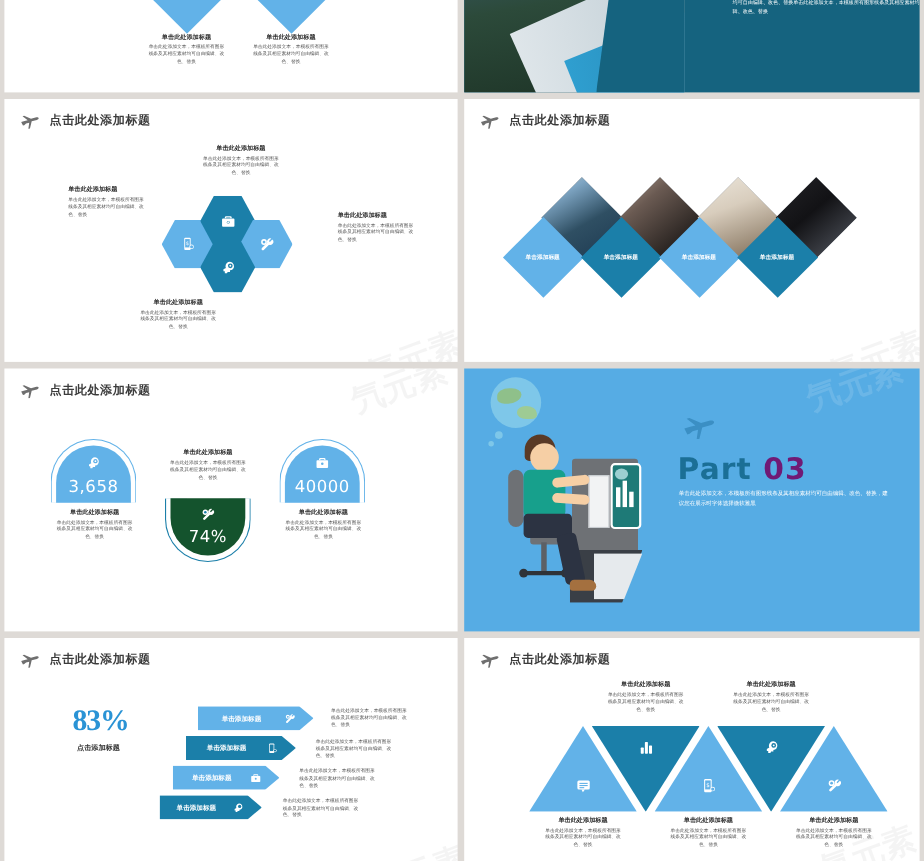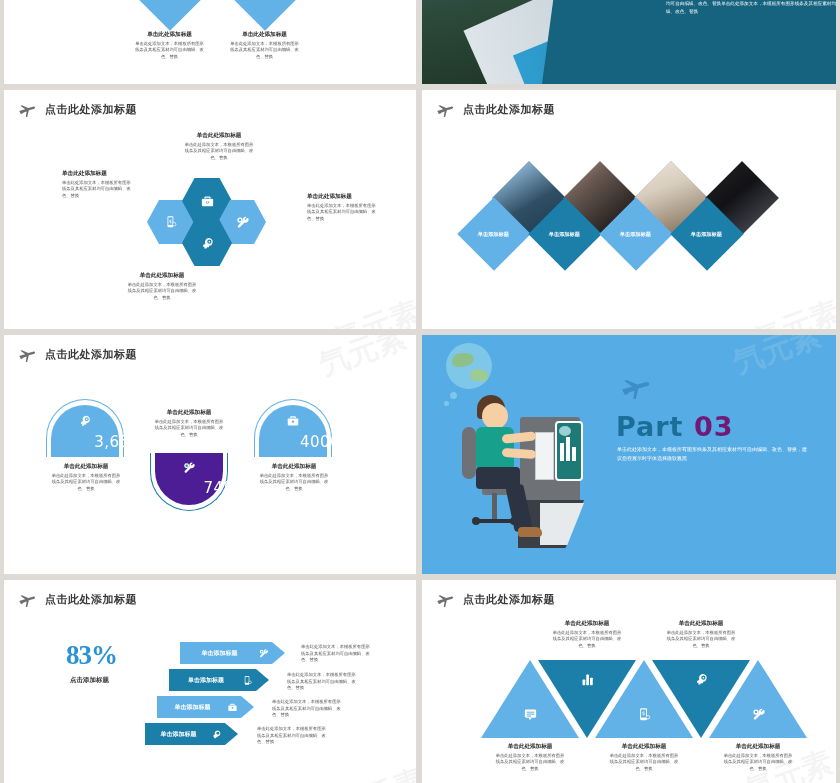--- a/index.html
+++ b/index.html
@@ -96,28 +96,27 @@
     border-radius: 0 0 100px 100px;
     border-top: none;
     border-color: #1b7fa9;
   }
   .arc-fill { position: absolute; }
   .arc-fill.up {
     background: #62b2e8;
     border-radius: 88px 88px 0 0;
   }
   .arc-fill.dn {
-    background: #4c1d95;
+    background: #14532d;
     border-radius: 0 0 88px 88px;
   }
   .arc-val {
     position: absolute; width: 100%; text-align: center;
     color: #ffffff; font-size: 15px; font-weight: 400;
     letter-spacing: .5px;
-    padding-left: 32px;
   }
 
   
   .arrow {
     position: absolute; height: 22px;
     clip-path: polygon(0 0, calc(100% - 13px) 0, 100% 50%, calc(100% - 13px) 100%, 0 100%);
     display: flex; align-items: center;
   }
   .arrow.light { background: #62b2e8; }
   .arrow.dark  { background: #1b7fa9; }

